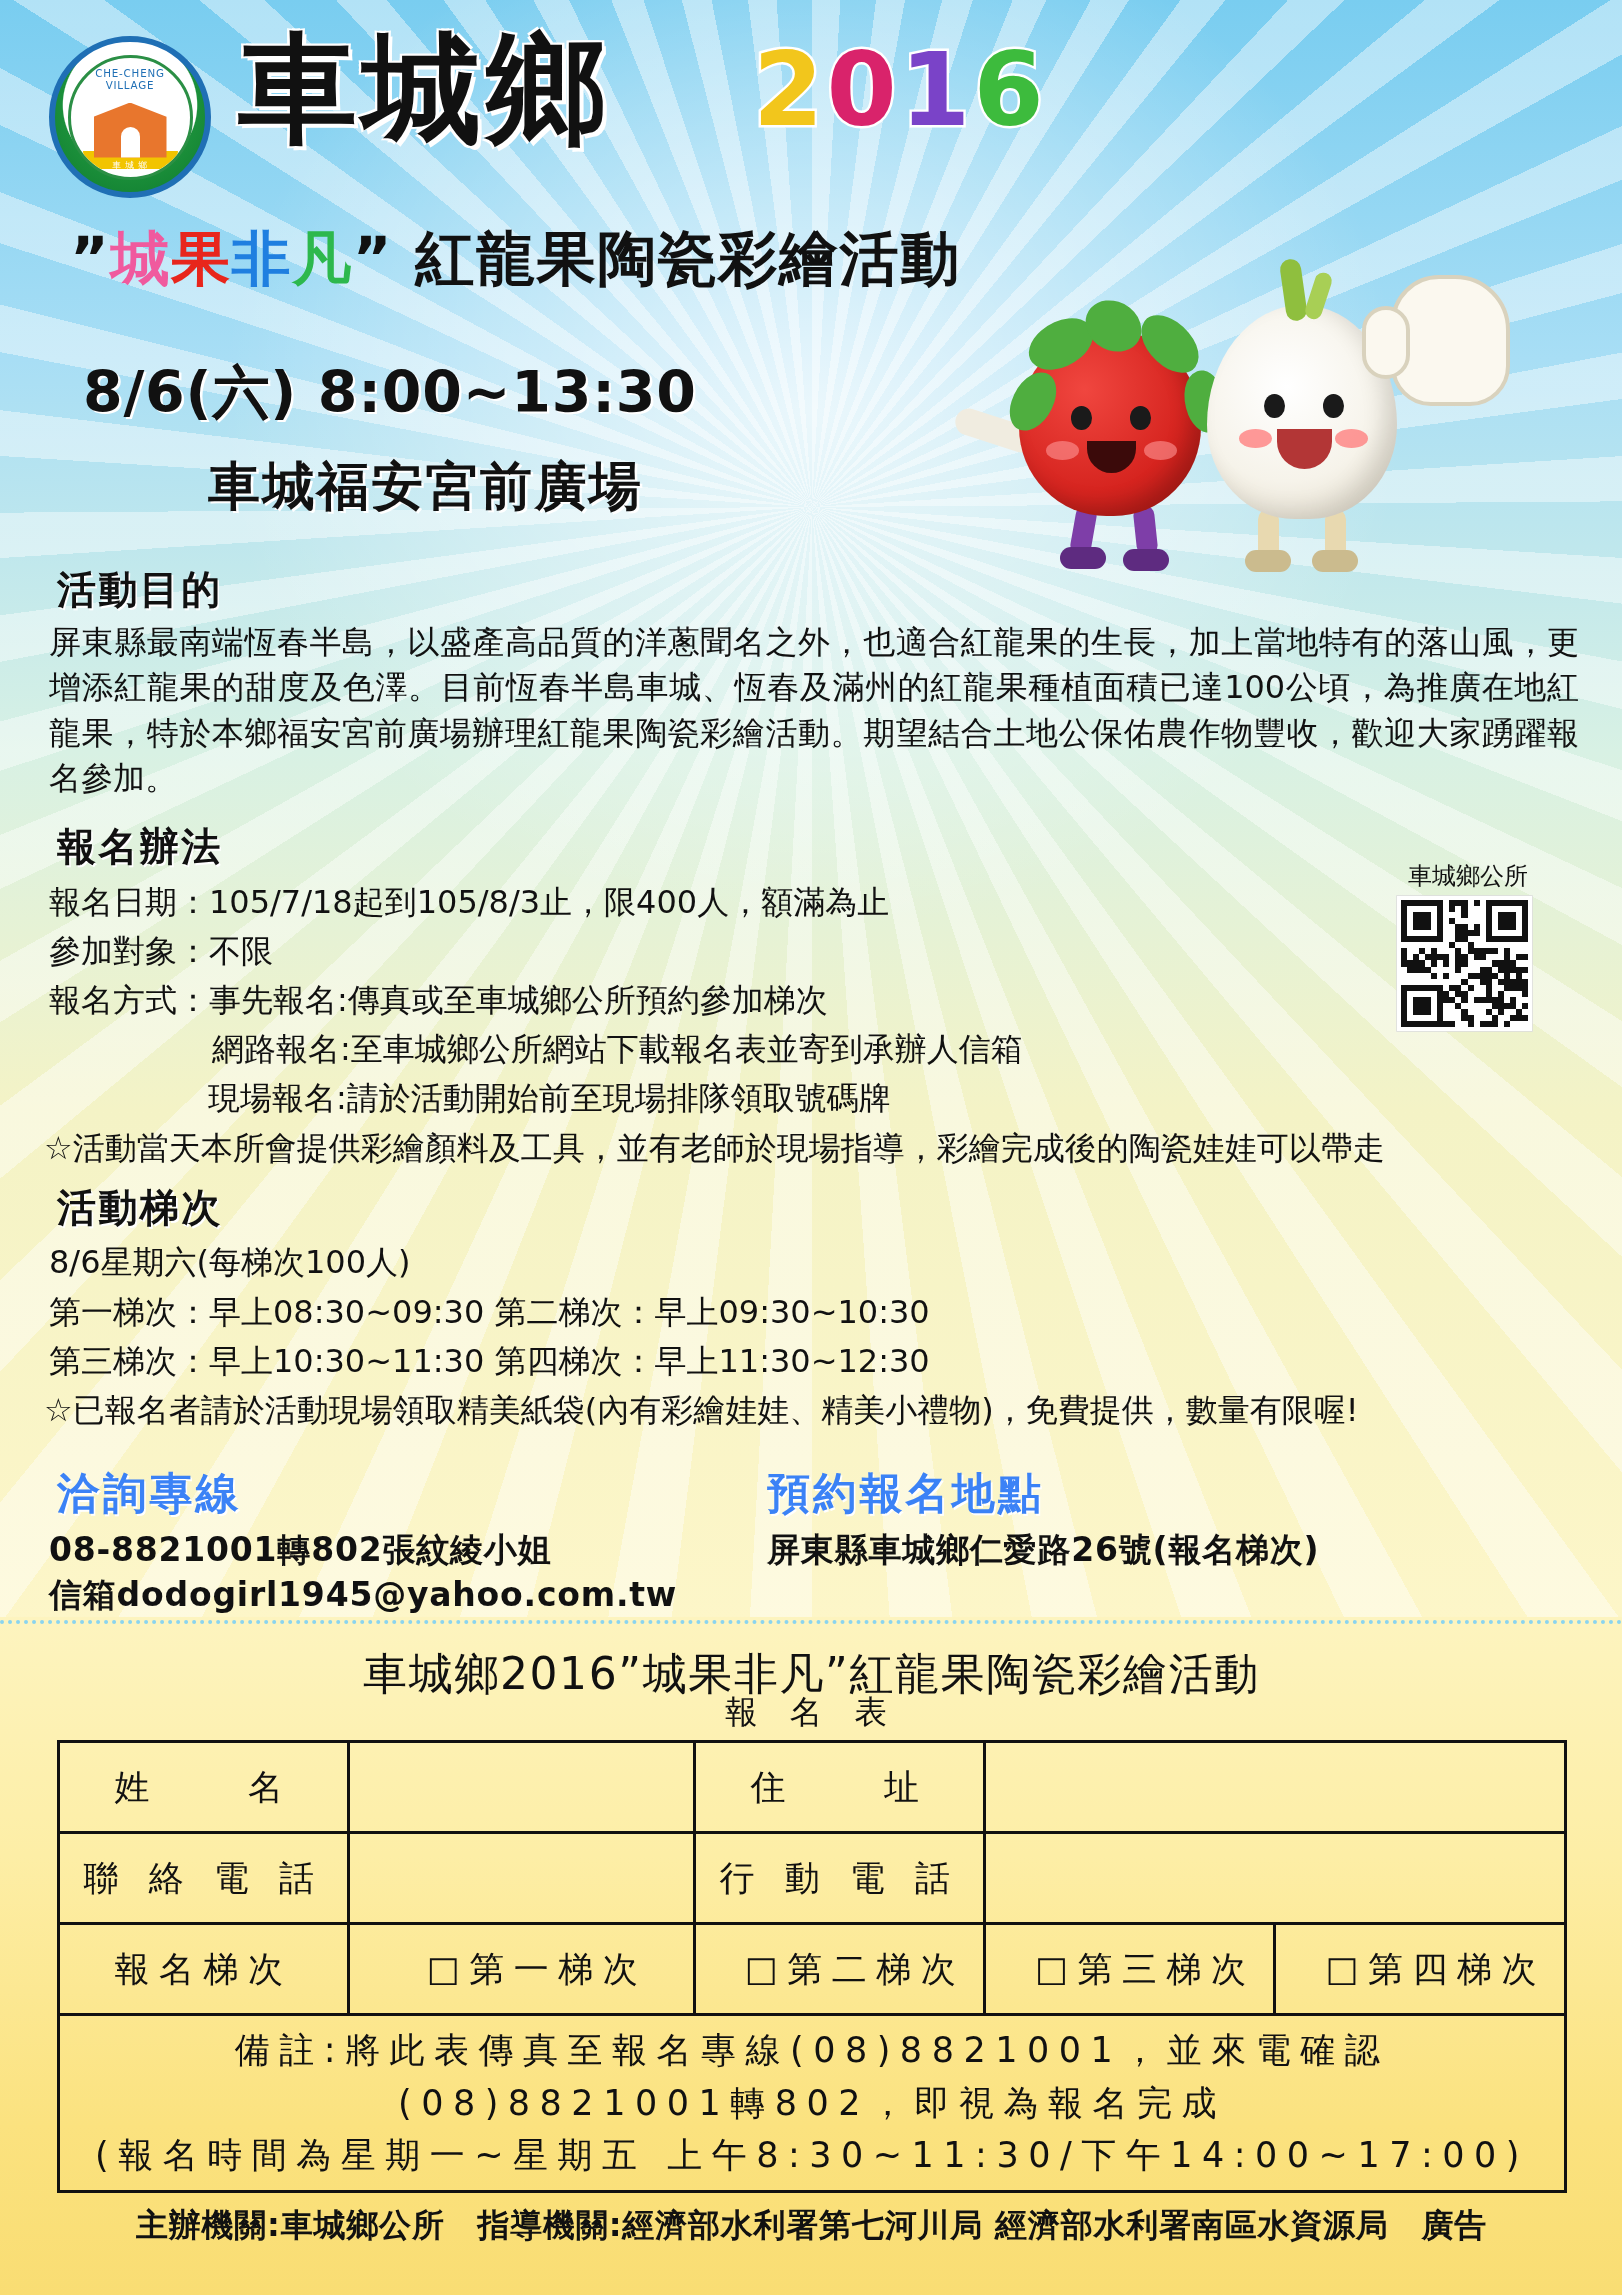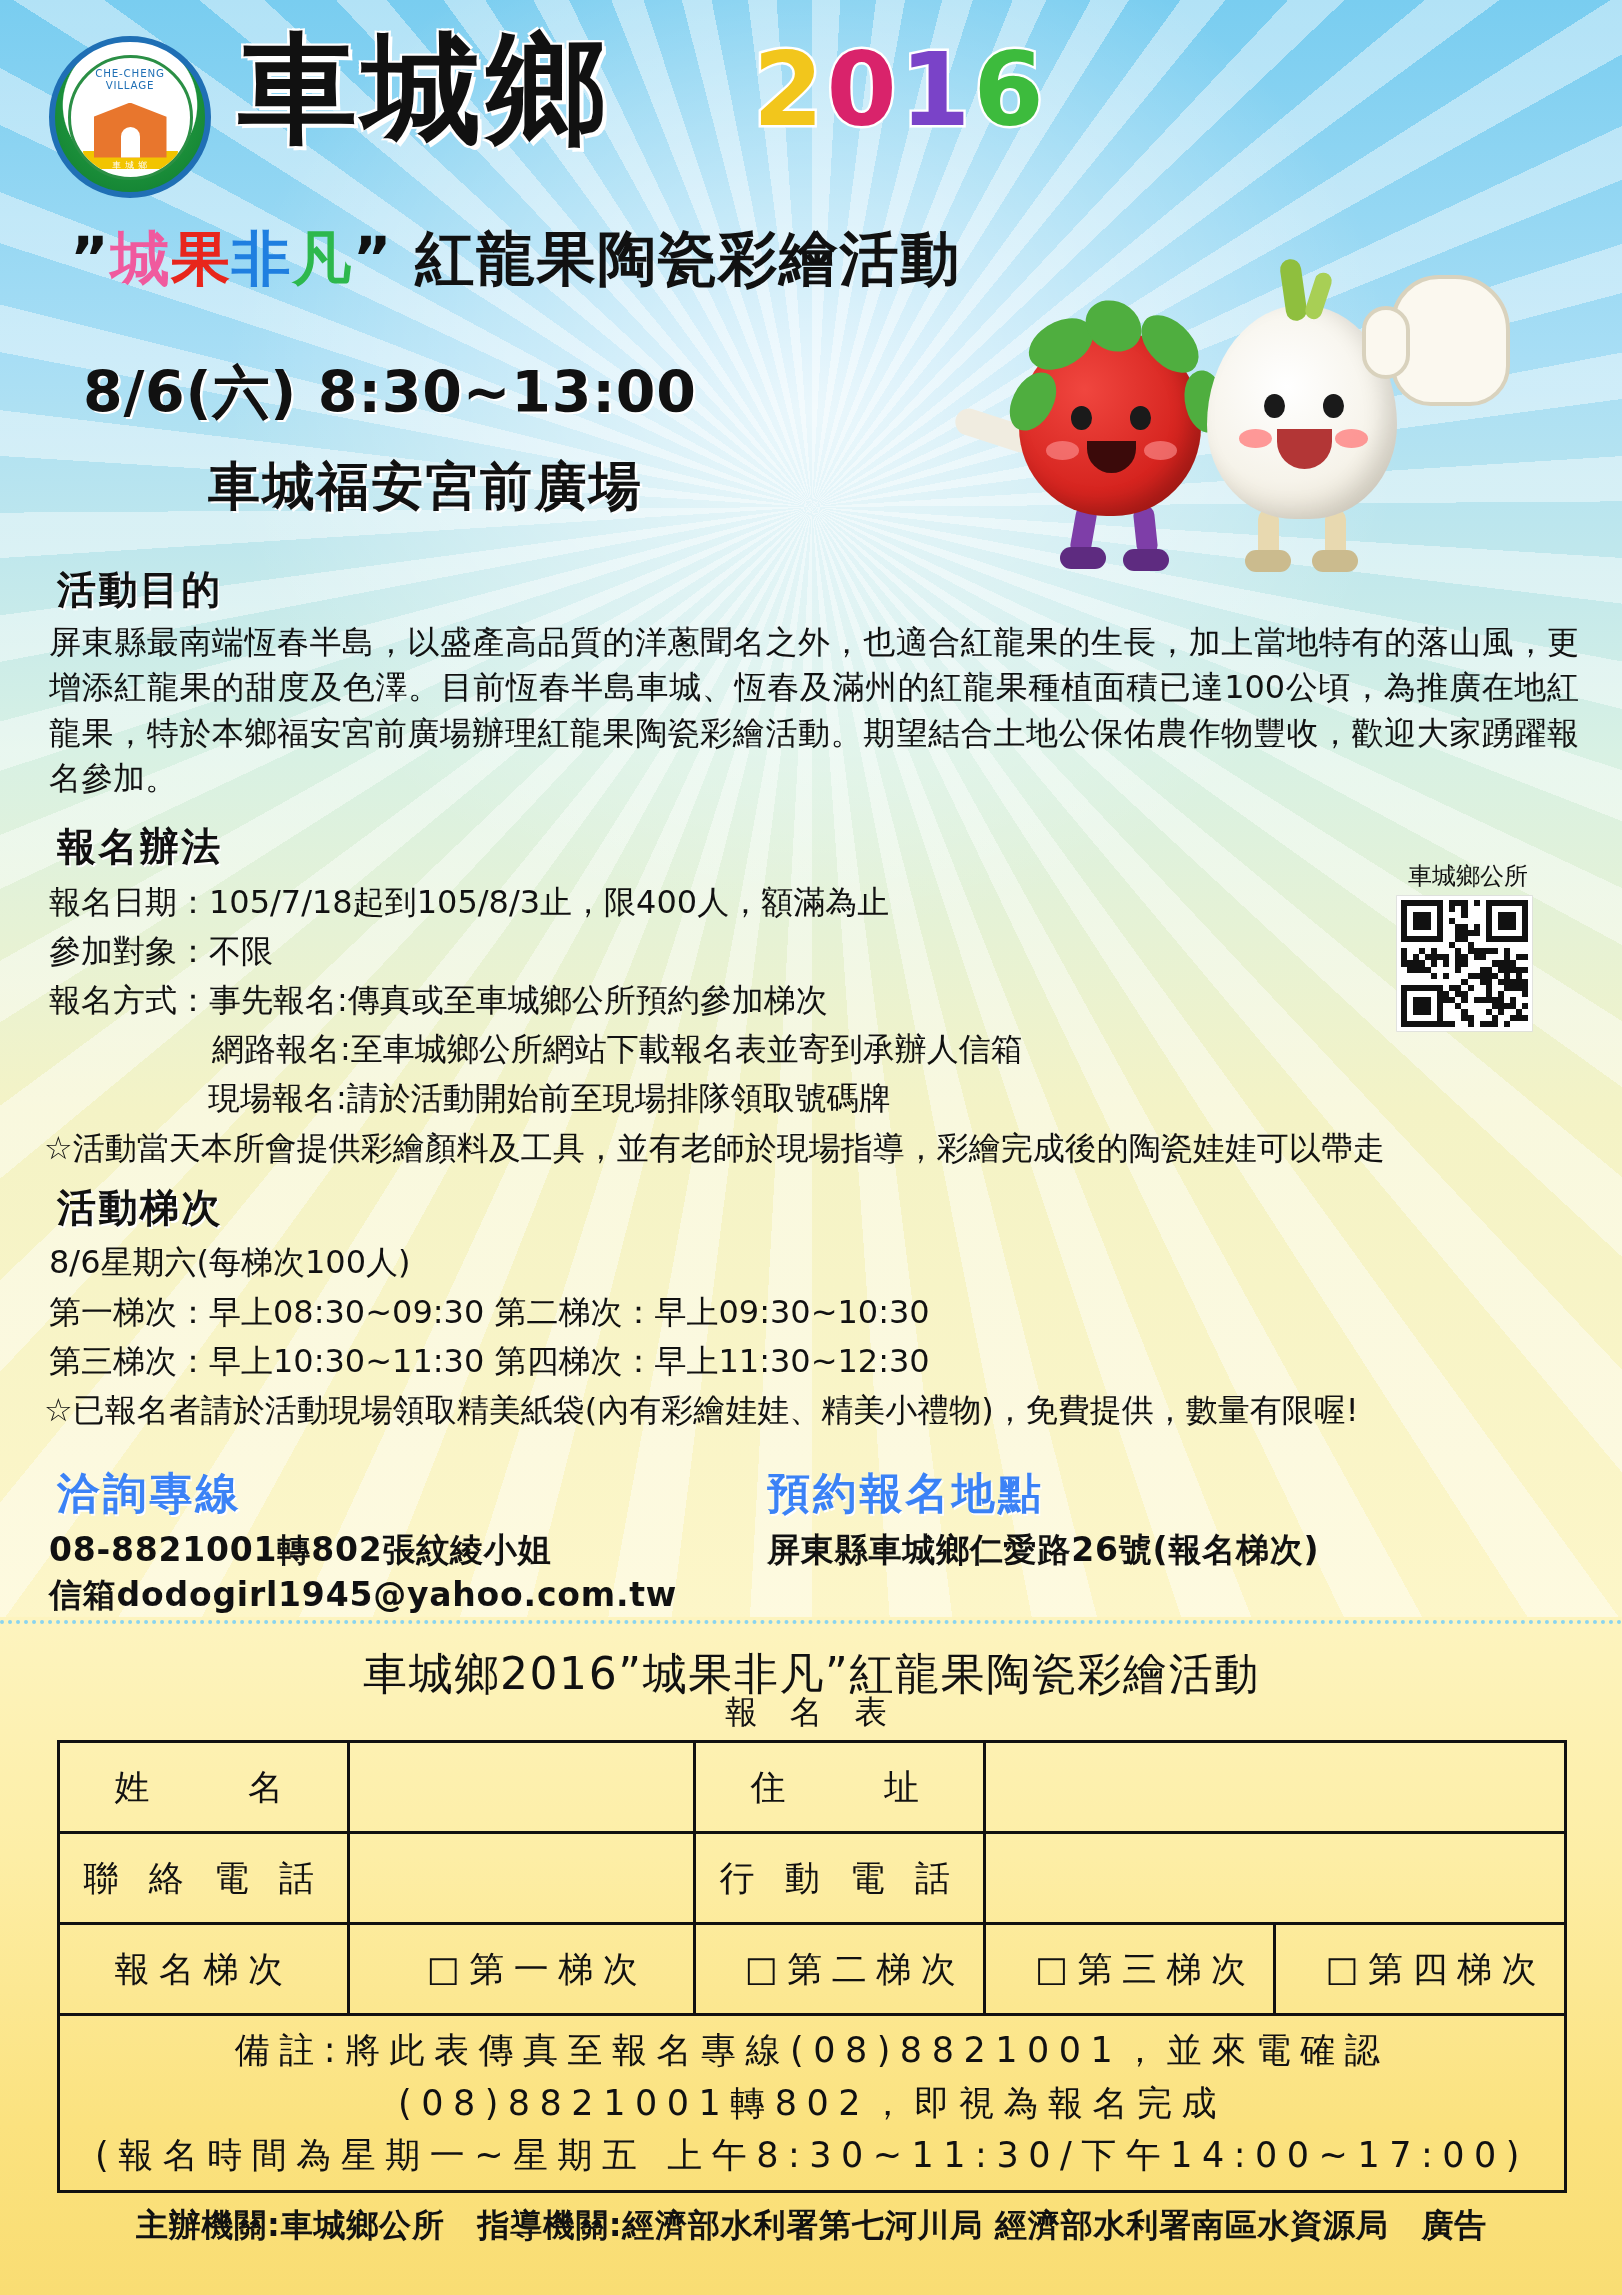--- a/index.html
+++ b/index.html
@@ -202,21 +202,21 @@
   <div class="title-main">車城鄉</div>
 
   <div class="title-year">
     <span class="y1">2</span><span class="y2">0</span><span class="y3">1</span><span class="y4">6</span>
   </div>
 
   <div class="subtitle">
     <span class="q">”</span><span class="s1">城</span><span class="s2">果</span><span class="s3">非</span><span class="s4">凡</span><span class="q">” 紅龍果陶瓷彩繪活動</span>
   </div>
 
-  <div class="date-line">8/6(六) 8:30~13:00</div>
+  <div class="date-line">8/6(六) 8:00~13:30</div>
   <div class="place-line">車城福安宮前廣場</div>
 
   <div class="mascots">
     <div class="leg" style="left:78px;top:224px;transform:rotate(10deg);"></div>
     <div class="leg" style="left:140px;top:224px;transform:rotate(-6deg);"></div>
     <div class="shoe" style="left:65px;top:266px;"></div>
     <div class="shoe" style="left:128px;top:268px;"></div>
 
     <div class="leg" style="left:263px;top:228px;background:#e8d9b0;"></div>
     <div class="leg" style="left:330px;top:228px;background:#e8d9b0;"></div>

